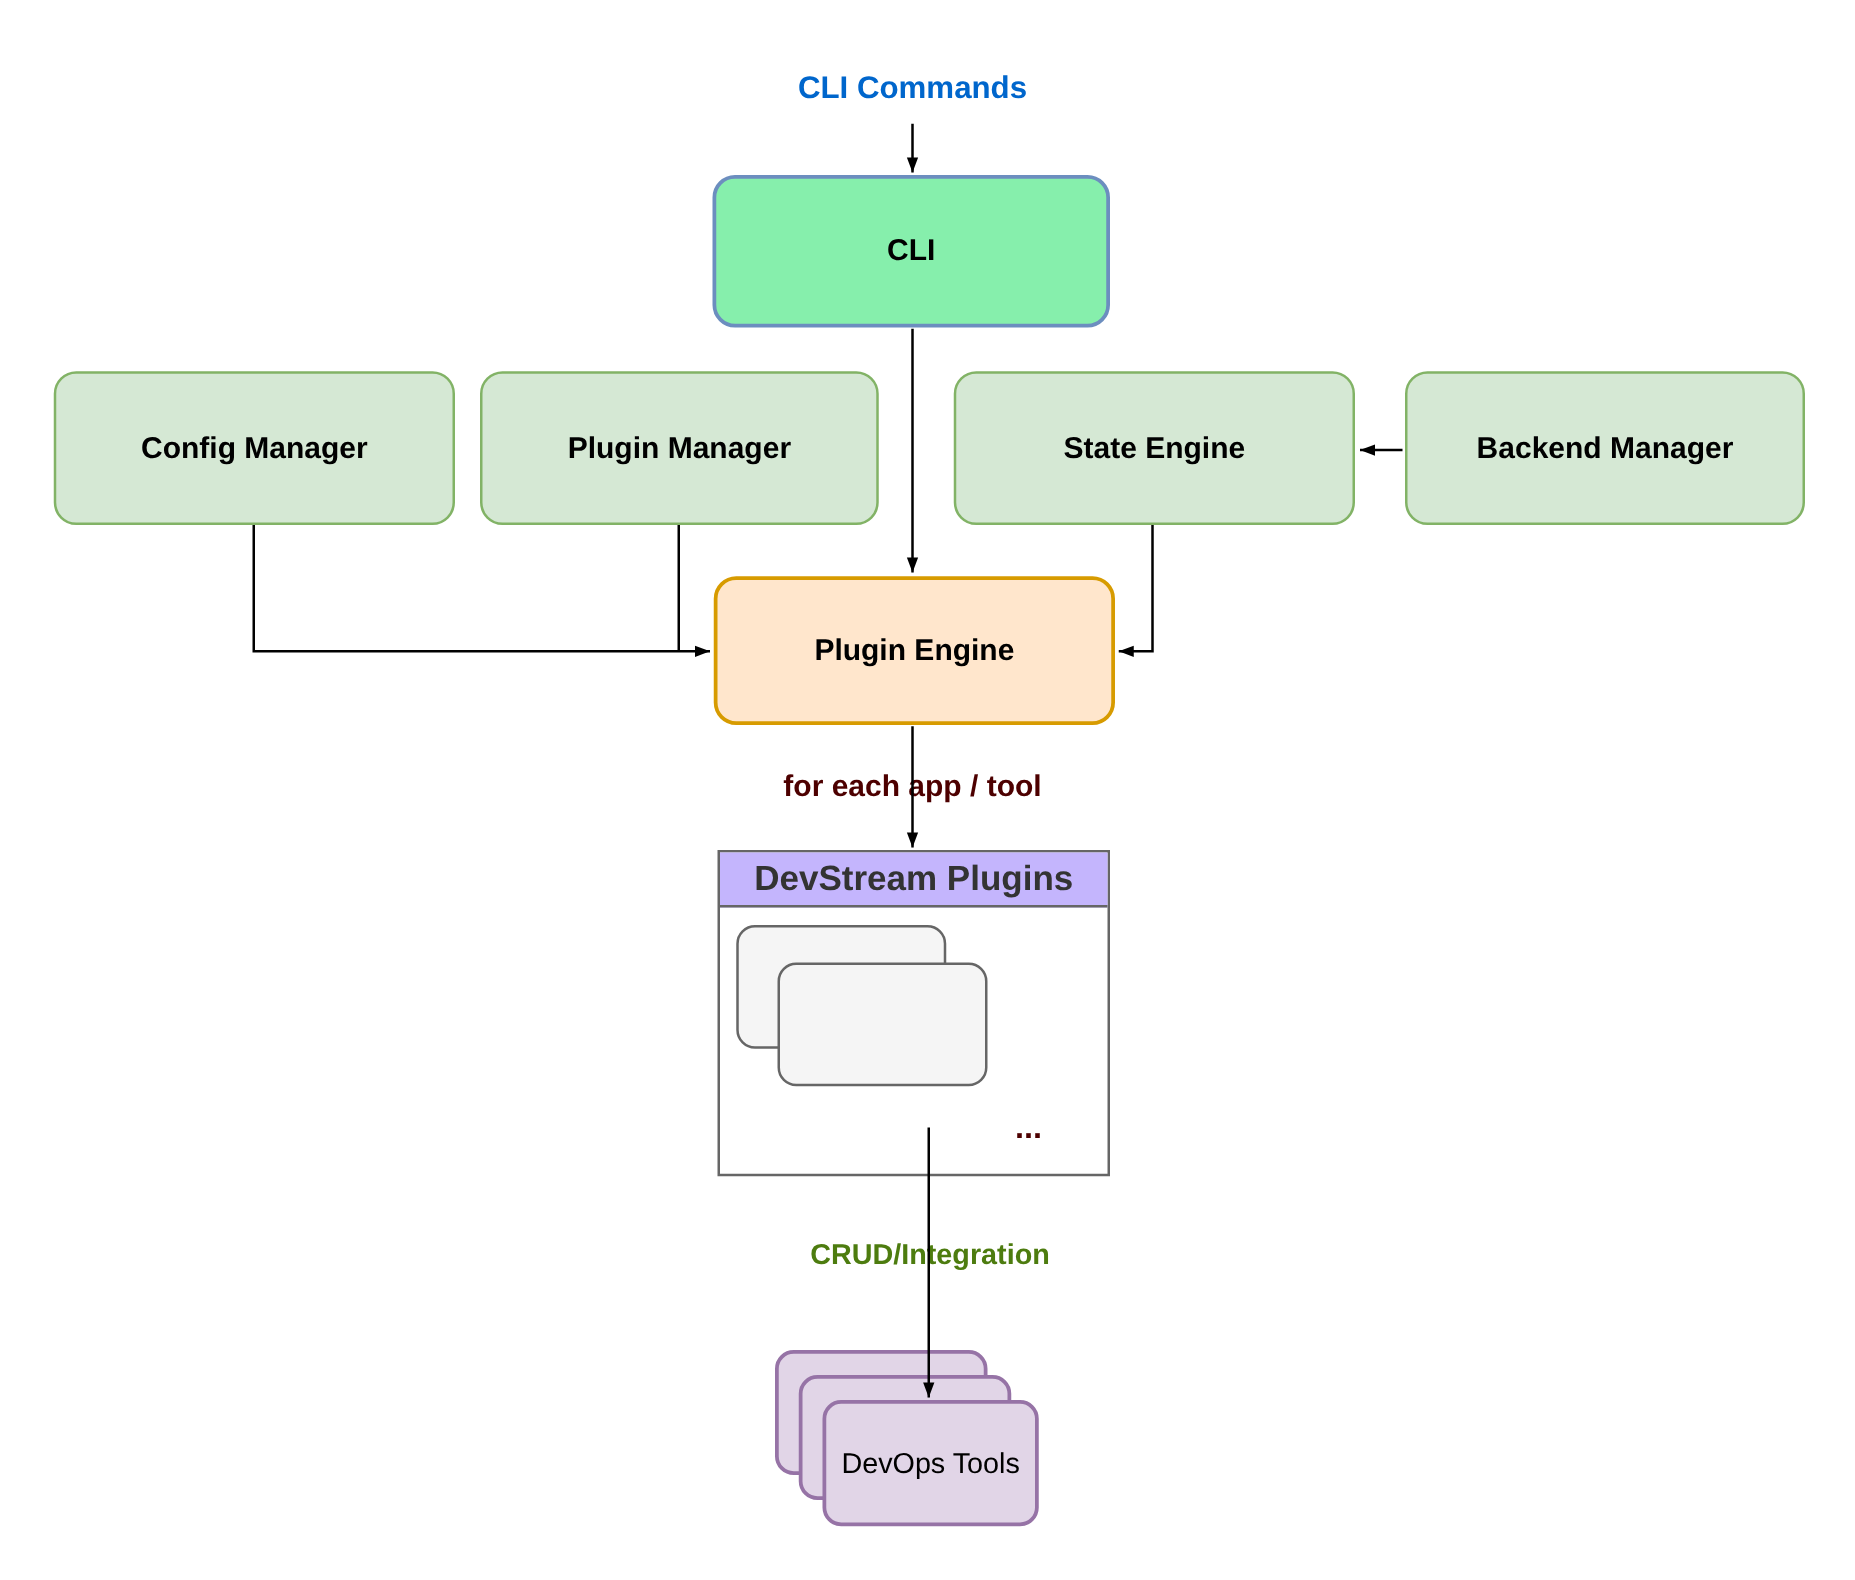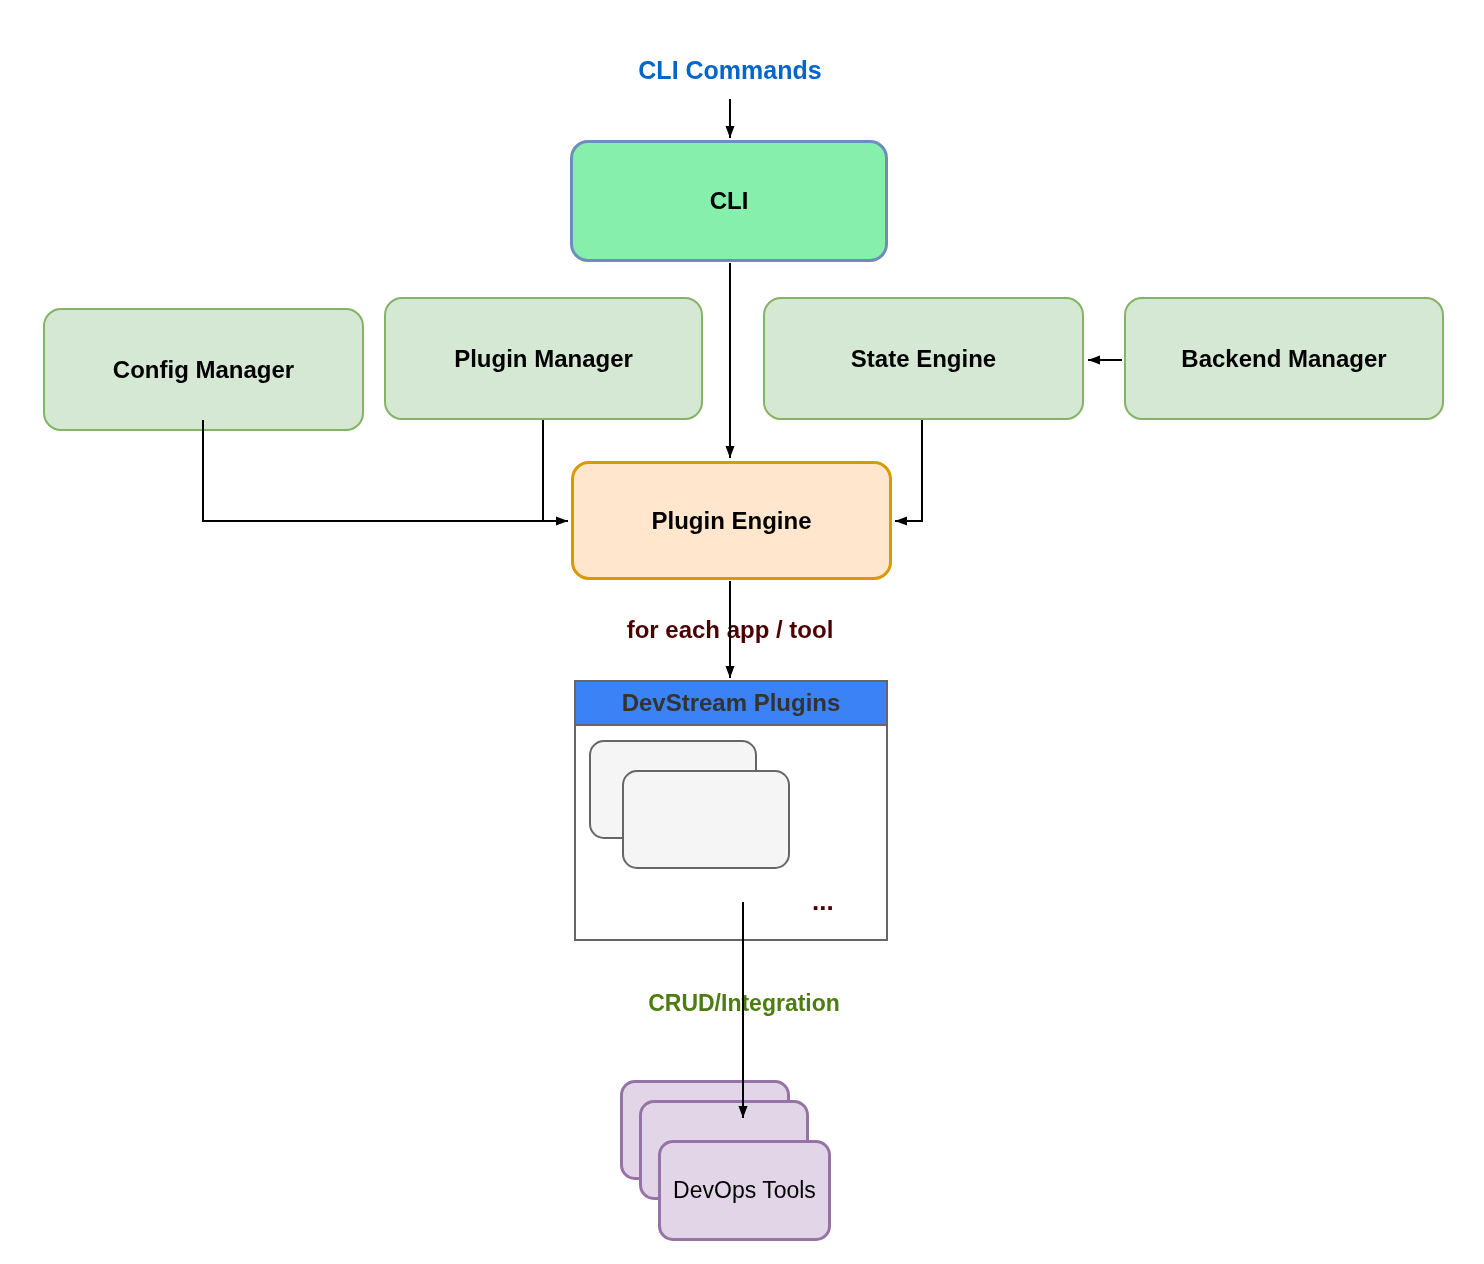--- a/index.html
+++ b/index.html
@@ -20,21 +20,21 @@
     text-align: center;
     font-weight: 700;
     font-size: 24px;
     color: #000000;
   }
   .blue   { background: #86efac; border: 3px solid #6c8ebf; border-radius: 18px; }
   .green  { background: #d5e8d4; border: 2.5px solid #82b366; border-radius: 18px; }
   .orange { background: #ffe6cc; border: 3px solid #d79b00; border-radius: 18px; }
 
   #cli-box       { left: 570px;  top: 140px; width: 318px; height: 122px; }
-  #config-box    { left: 43px;   top: 308px; width: 321px; height: 123px; }
+  #config-box    { left: 43px;   top: 297px; width: 321px; height: 123px; }
   #pluginmgr-box { left: 384px;  top: 297px; width: 319px; height: 123px; }
   #state-box     { left: 763px;  top: 297px; width: 321px; height: 123px; }
   #backend-box   { left: 1124px; top: 297px; width: 320px; height: 123px; }
   #engine-box    { left: 571px;  top: 461px; width: 321px; height: 119px; }
 
   .float-label {
     position: absolute;
     transform: translateX(-50%);
     white-space: nowrap;
     font-weight: 700;
@@ -47,26 +47,26 @@
     position: absolute;
     left: 574px; top: 680px; width: 314px; height: 261px;
     box-sizing: border-box;
     background: #ffffff;
     border: 2px solid #666666;
   }
   #devstream-header {
     box-sizing: border-box;
     height: 44px;
     border-bottom: 2px solid #666666;
-    background: #3b82f6;
+    background: #c4b5fd;
     display: flex;
     align-items: center;
     justify-content: center;
     font-weight: 700;
-    font-size: 24px;
+    font-size: 28px;
     color: #333333;
   }
   .gcard {
     position: absolute;
     box-sizing: border-box;
     background: #f5f5f5;
     border: 2.5px solid #666666;
     border-radius: 15px;
   }
   #gcard-back  { left: 13px; top: 58px;  width: 168px; height: 99px; }
@@ -82,21 +82,21 @@
     position: absolute;
     box-sizing: border-box;
     background: #e1d5e7;
     border: 3px solid #9673a6;
     border-radius: 15px;
   }
   #pcard-back  { left: 620px; top: 1080px; width: 170px; height: 100px; }
   #pcard-mid   { left: 639px; top: 1100px; width: 170px; height: 100px; }
   #pcard-front { left: 658px; top: 1120px; width: 173px; height: 101px;
                  display: flex; align-items: center; justify-content: center;
-                 font-weight: 400; font-size: 23px; color: #000000; margin-top: 20px; }
+                 font-weight: 400; font-size: 23px; color: #000000; }
 
   #edges-layer {
     position: absolute;
     left: 0; top: 0;
     width: 1484px; height: 1264px;
     pointer-events: none;
   }
   #edges-layer path {
     stroke: #000000;
     stroke-width: 2;

